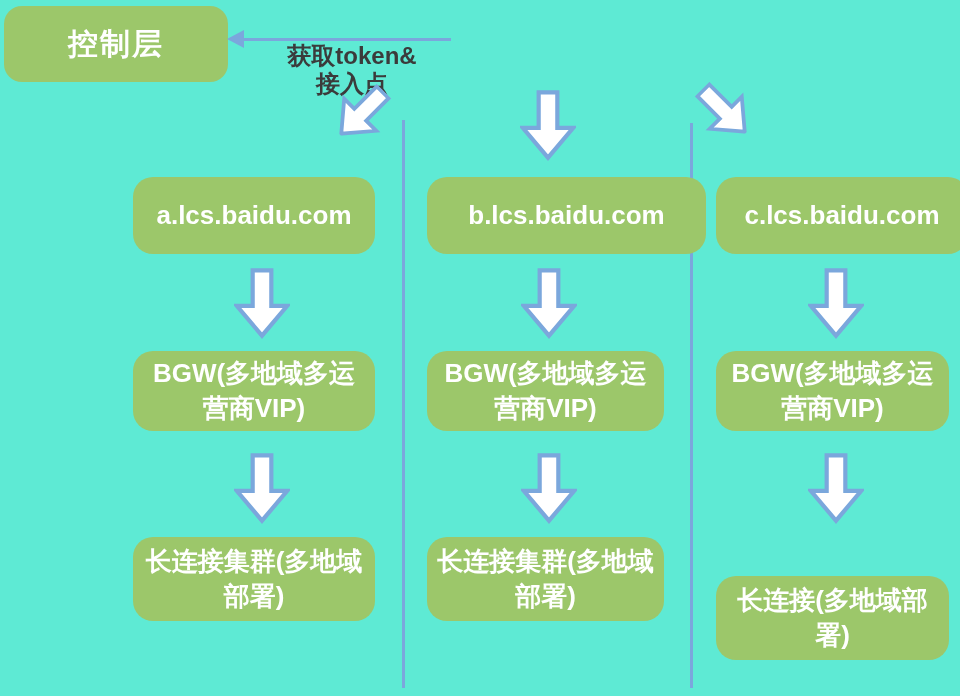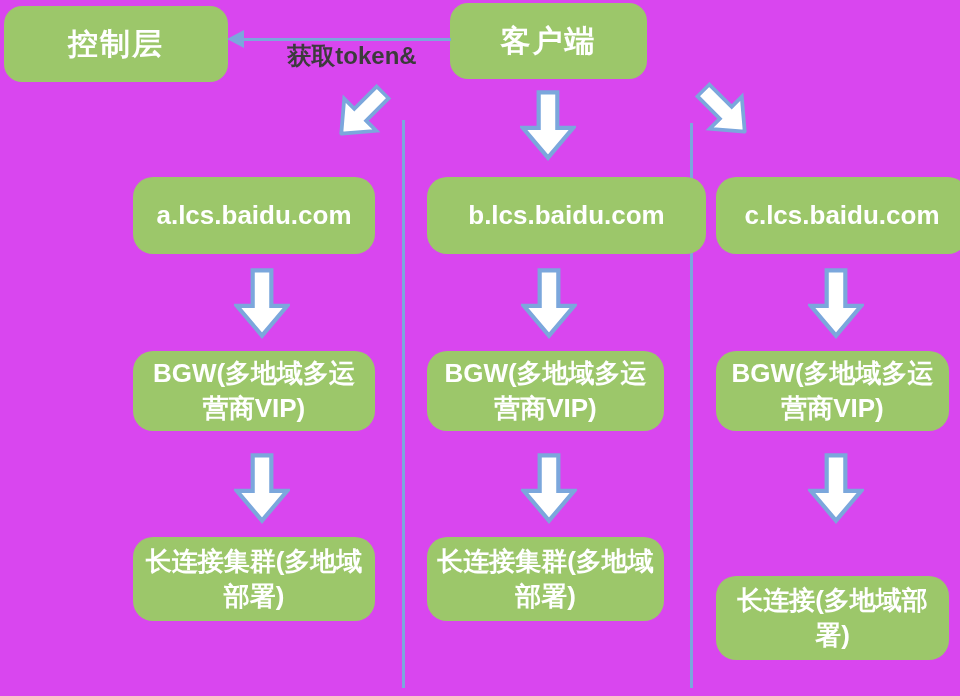--- a/index.html
+++ b/index.html
@@ -5,21 +5,21 @@
   * { margin: 0; padding: 0; box-sizing: border-box; }
   html, body { background: #ffffff; }
   body {
     font-family: "Liberation Sans", "DejaVu Sans", sans-serif;
     font-weight: bold;
   }
   .canvas {
     position: relative;
     width: 960px;
     height: 696px;
-    background: #d946ef;
+    background: #5eead4;
     overflow: hidden;
   }
   .gbox {
     position: absolute;
     background: #9CC76A;
     color: #ffffff;
     border-radius: 20px;
     display: flex;
     align-items: center;
     justify-content: center;
@@ -64,26 +64,26 @@
   .rot-dl { transform: rotate(45deg); }
   .rot-dr { transform: rotate(-45deg); }
 </style>
 </head>
 <body>
 
 <div class="canvas">
 
   <div class="gbox big" style="left:4px; top:6px; width:224px; height:76px;">控制层</div>
 
-  <div class="gbox big" style="left:450px; top:3px; width:197px; height:76px;">客户端</div>
 
   <div class="hline" style="left:243px; top:38px; width:208px;"></div>
   <div class="arrowhead-left" style="left:227px; top:30px;"></div>
   <div class="edge-label">
     <div>获取token&amp;</div>
+    <div>接入点</div>
   </div>
 
   <div class="vline" style="left:402px; top:120px; height:568px;"></div>
   <div class="vline" style="left:690px; top:123px; height:565px;"></div>
 
   <div class="blockarrow rot-dl" style="left:334px; top:82px; width:56px; height:62px;">
     <svg viewBox="0 0 60 74">
         <path d="M20 2 H40 V40 H57 L30 72 L3 40 H20 Z" fill="#ffffff" stroke="#7BA7DC" stroke-width="4.5" stroke-linejoin="miter"></path>
       </svg>
   </div>

